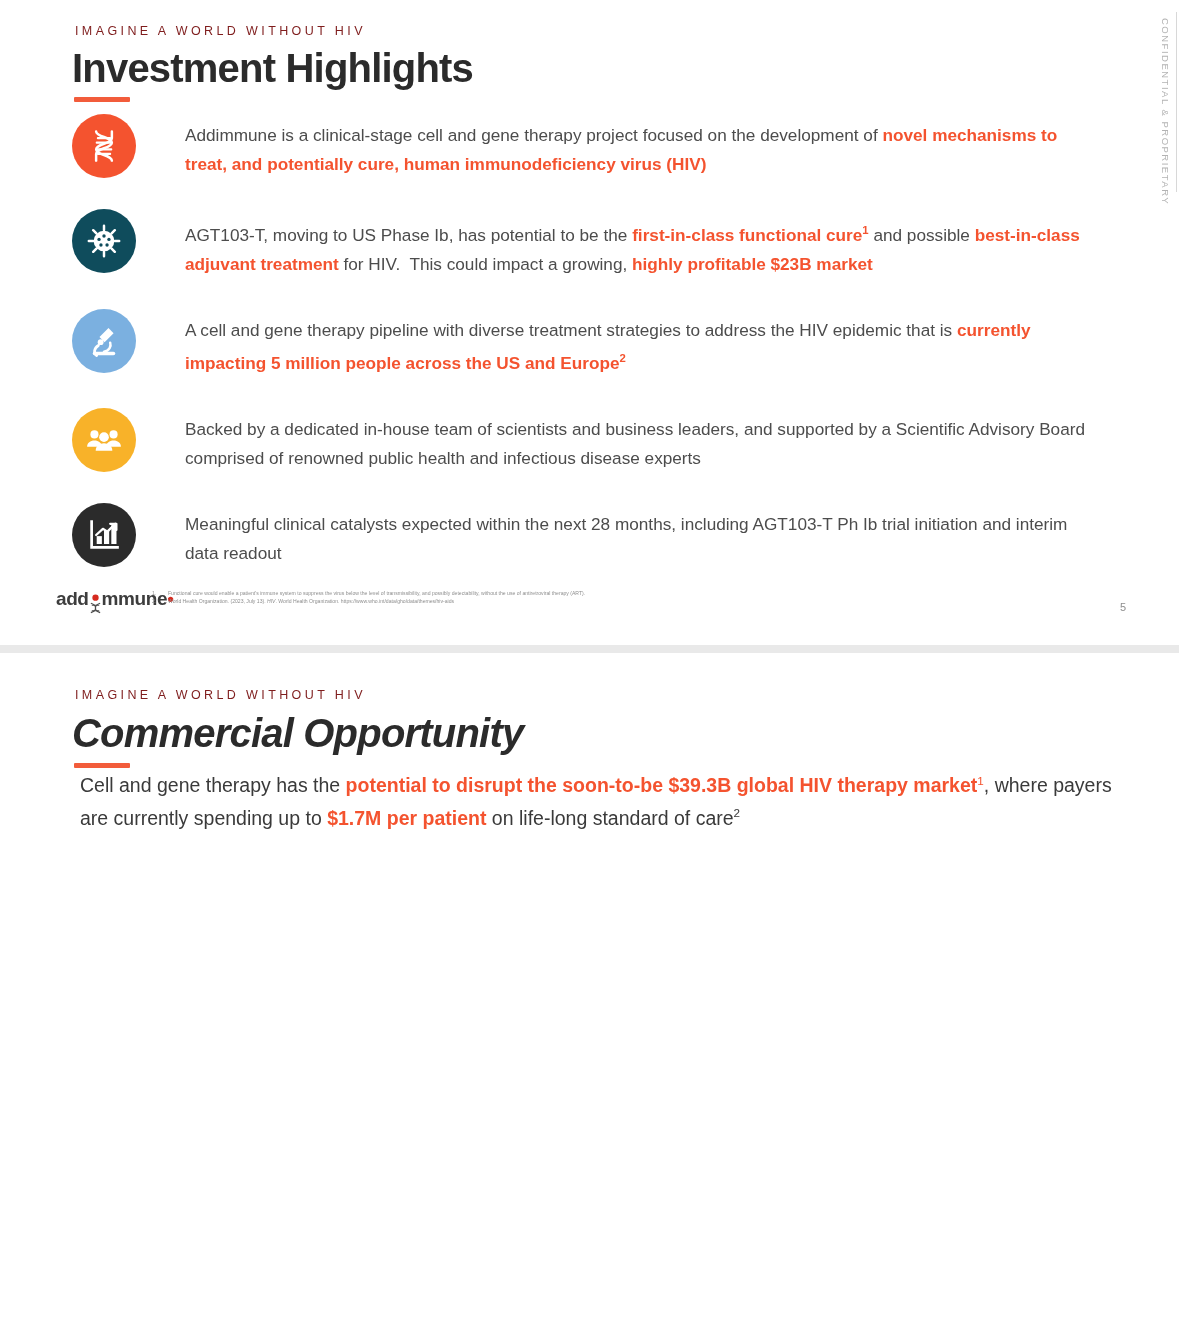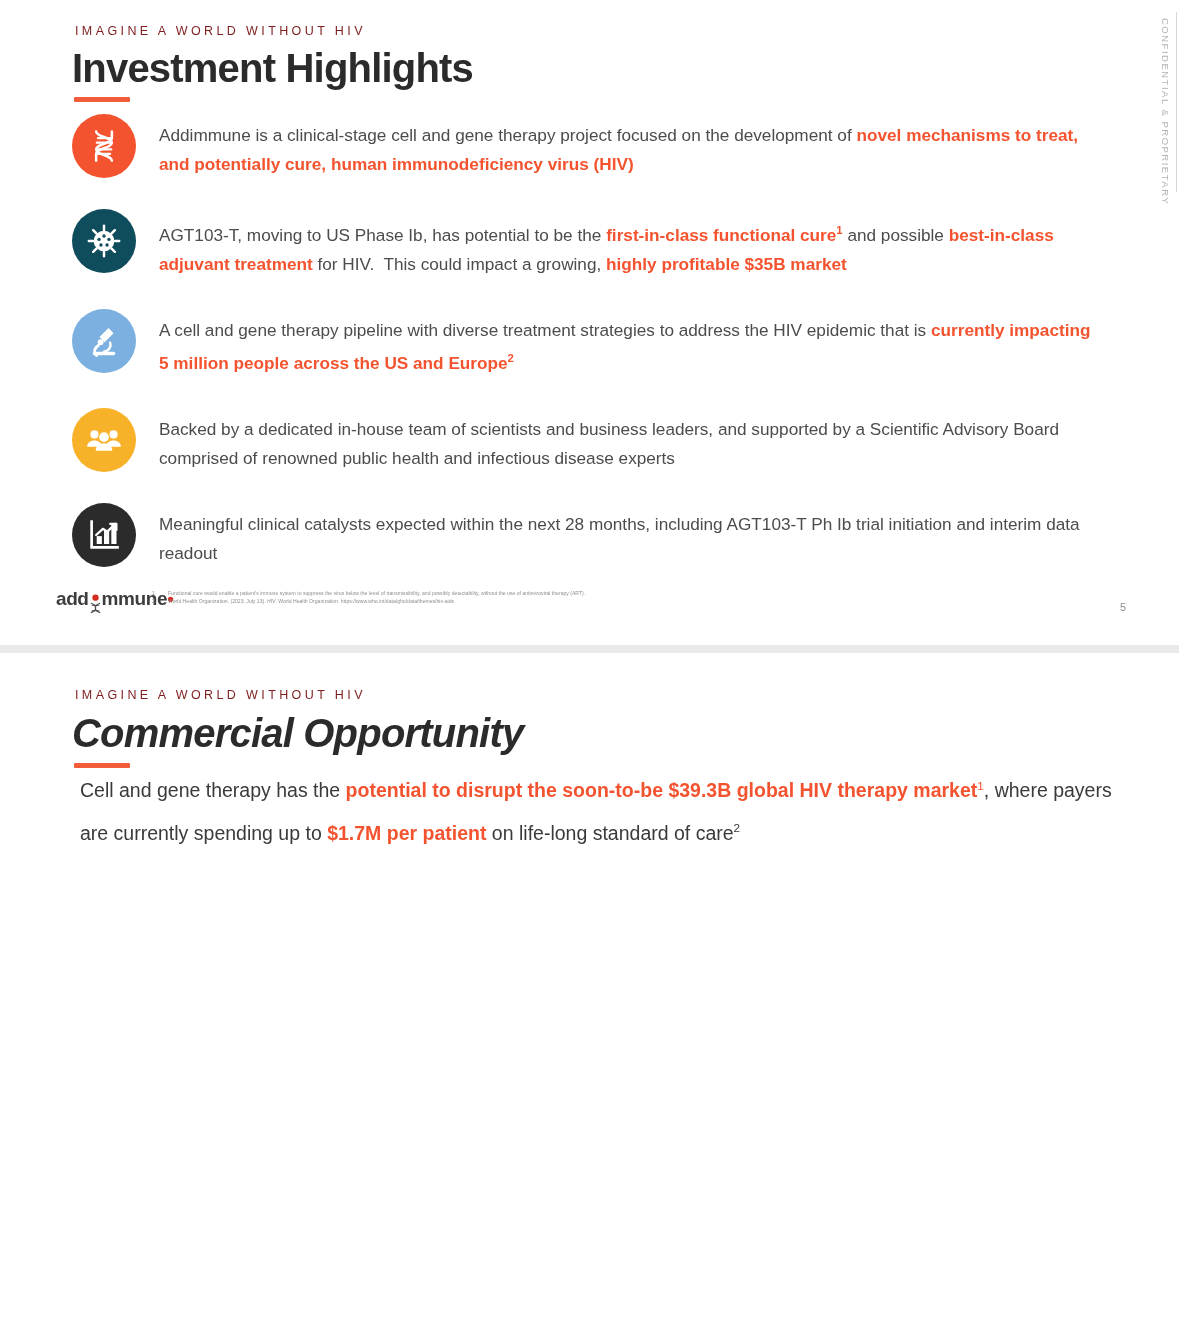--- a/index.html
+++ b/index.html
@@ -65,20 +65,21 @@
     height: 180px;
     background: #d8d8d8;
   }
 
   
   .bullets { position: absolute; left: 72px; top: 114px; width: 1030px; }
   .bullet-row {
     display: flex;
     align-items: flex-start;
     margin-bottom: 30px;
+    gap: 26px;
   }
   .bullet-icon {
     flex: 0 0 auto;
     width: 64px; height: 64px;
     border-radius: 50%;
     display: flex; align-items: center; justify-content: center;
     margin-right: 23px;
   }
   .bullet-icon svg { width: 36px; height: 36px; fill: #ffffff; }
   .ic-orange { background: #f4532f; }
@@ -132,21 +133,21 @@
     color: #8e8e8e;
   }
 
   
   .lead {
     position: absolute;
     left: 80px;
     top: 766px;
     width: 1040px;
     font-size: 19.5px;
-    line-height: 37px;
+    line-height: 27px;
     color: #3a3a3a;
   }
   .lead b { color: #f4532f; font-weight: 700; }
   .lead sup { font-size: 0.6em; font-weight: 400; }
 </style>
 </head>
 <body>
 
 <div class="deck">
 
@@ -178,21 +179,21 @@
               </g>
               <g fill="#0f4c5c">
                 <circle cx="16" cy="11.5" r="1.5"></circle>
                 <circle cx="11.6" cy="14.6" r="1.5"></circle>
                 <circle cx="20.4" cy="14.6" r="1.5"></circle>
                 <circle cx="13.3" cy="19.6" r="1.5"></circle>
                 <circle cx="18.7" cy="19.6" r="1.5"></circle>
               </g>
             </svg>
           </div>
-          <div class="bullet-text">AGT103-T, moving to US Phase Ib, has potential to be the <b>first-in-class functional cure<sup>1</sup></b> and possible <b>best-in-class adjuvant treatment</b> for HIV.&nbsp; This could impact a growing, <b>highly profitable $35B market</b></div>
+          <div class="bullet-text">AGT103-T, moving to US Phase Ib, has potential to be the <b>first-in-class functional cure<sup>1</sup></b> and possible <b>best-in-class adjuvant treatment</b> for HIV.&nbsp; This could impact a growing, <b>highly profitable $23B market</b></div>
         </div>
         <div class="bullet-row">
           <div class="bullet-icon ic-blue">
             <svg viewBox="0 0 32 32">
               <path d="M20 4.5l4.5 4.5-8 8-4.5-4.5z" fill="#fff"></path>
               <circle cx="13" cy="17" r="2.6" fill="#fff"></circle>
               <path d="M11 20c-4 2.5-4.5 7-1.5 9" stroke="#fff" stroke-width="2.4" fill="none" stroke-linecap="round"></path>
               <rect x="6" y="25.5" width="20" height="3.2" rx="1.6" fill="#fff"></rect>
               <path d="M16 25.5c5-1 6.5-5 5.5-8" stroke="#fff" stroke-width="2.2" fill="none" stroke-linecap="round"></path>
             </svg>

